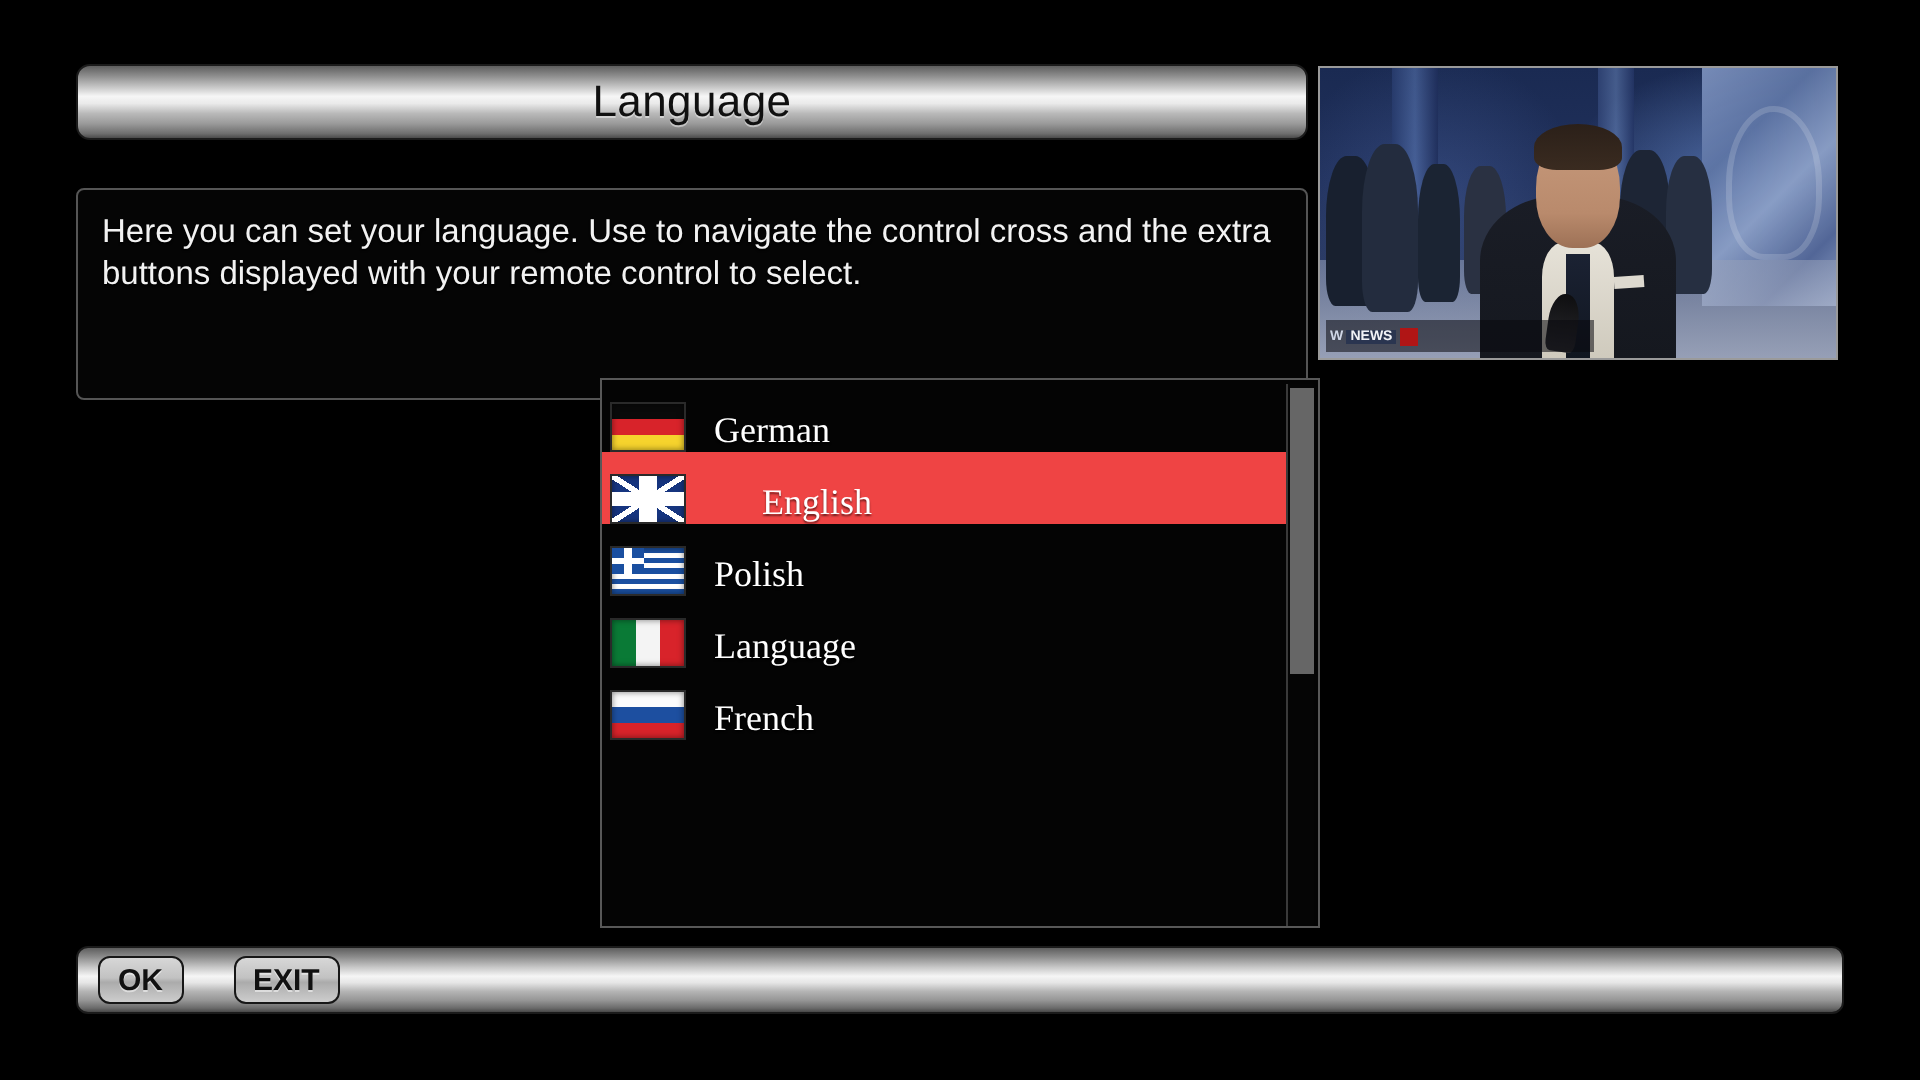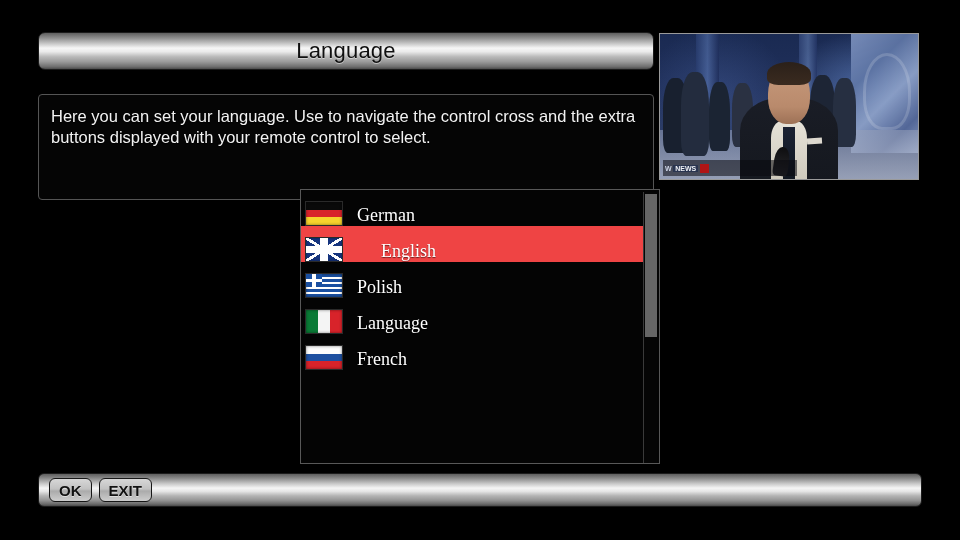--- a/index.html
+++ b/index.html
@@ -152,21 +152,21 @@
   }
 
   
   #button-bar {
     position:absolute; left:38px; top:473px; width:884px; height:34px;
     border-radius:6px; border:1px solid #1b1b1b;
     background:linear-gradient(to bottom,
        #5e5e5e 0%, #8c8c8c 14%, #c7c7c7 30%,
        #f5f5f5 44%, #e6e6e6 54%, #b4b4b4 68%,
        #959595 82%, #6a6a6a 94%, #484848 100%);
-    display:flex; align-items:center; padding-left:10px; gap:7px;
+    display:flex; align-items:center; padding-left:10px; gap:25px;
   }
   .bar-btn {
     height:24px; min-width:40px; padding:0 9px;
     border:1.5px solid #171717; border-radius:6px;
     background:linear-gradient(to bottom,#d7d7d7 0%,#c2c2c2 45%,#ababab 55%,#cdcdcd 100%);
     display:flex; align-items:center; justify-content:center;
     font-size:15px; font-weight:bold; color:#111;
     text-shadow:0 1px 0 rgba(255,255,255,.5);
   }
 </style>

